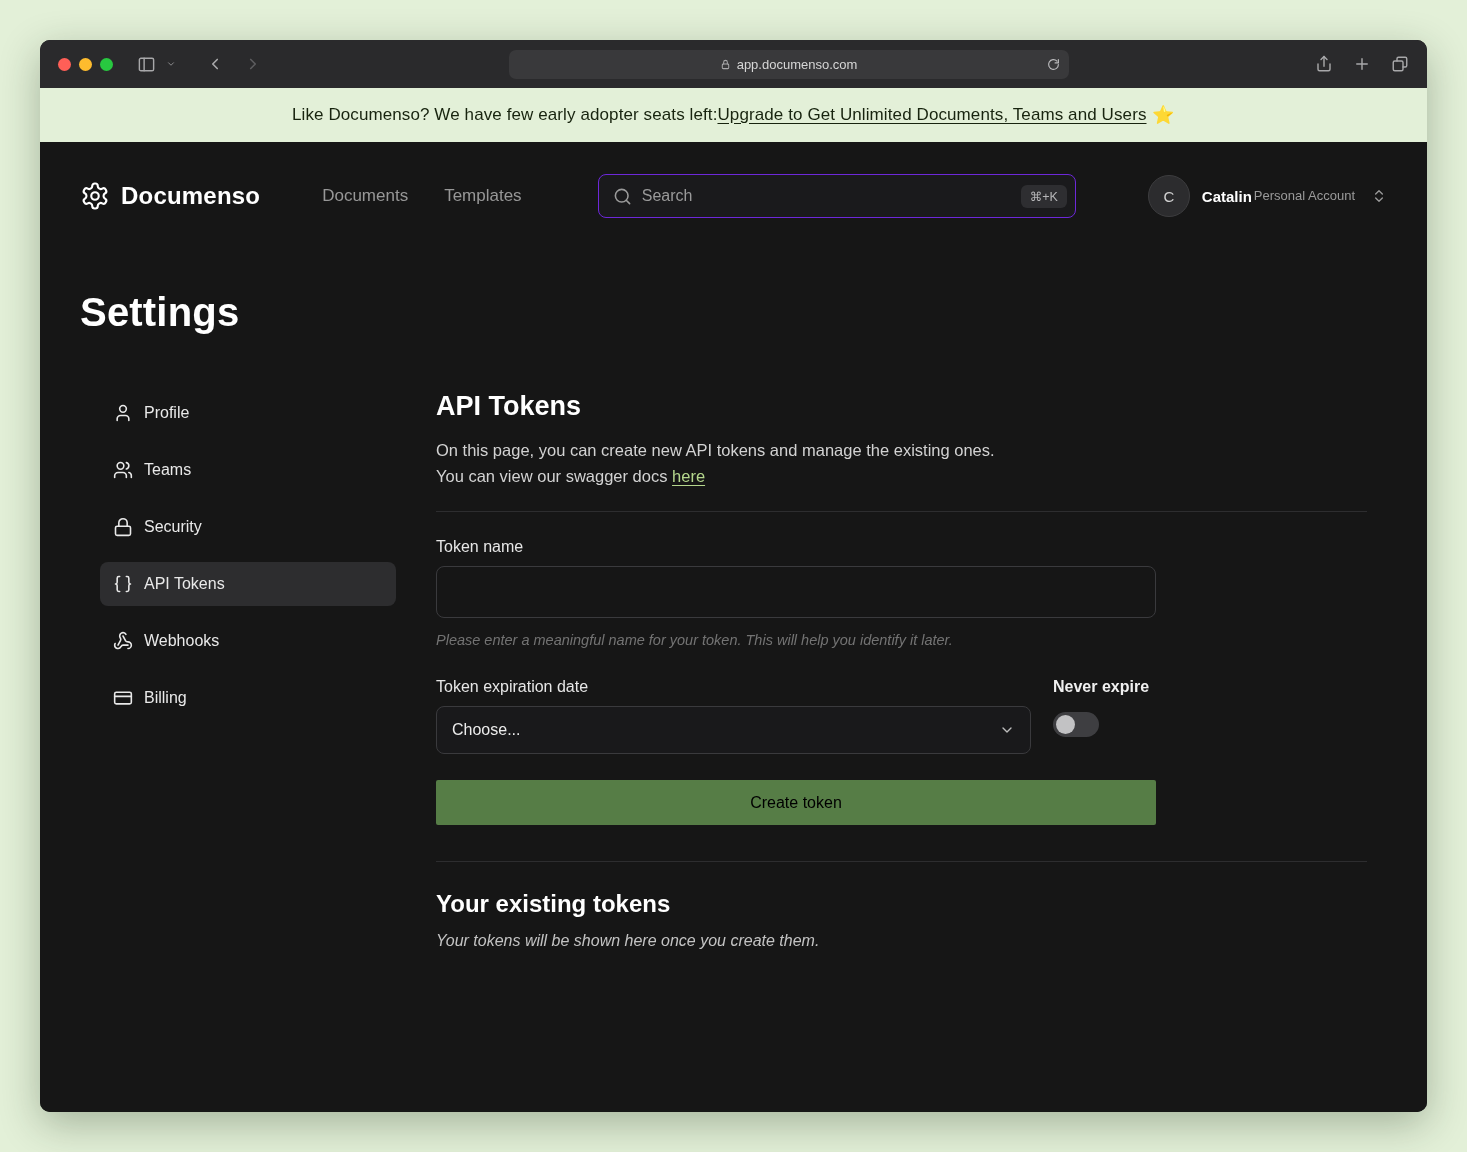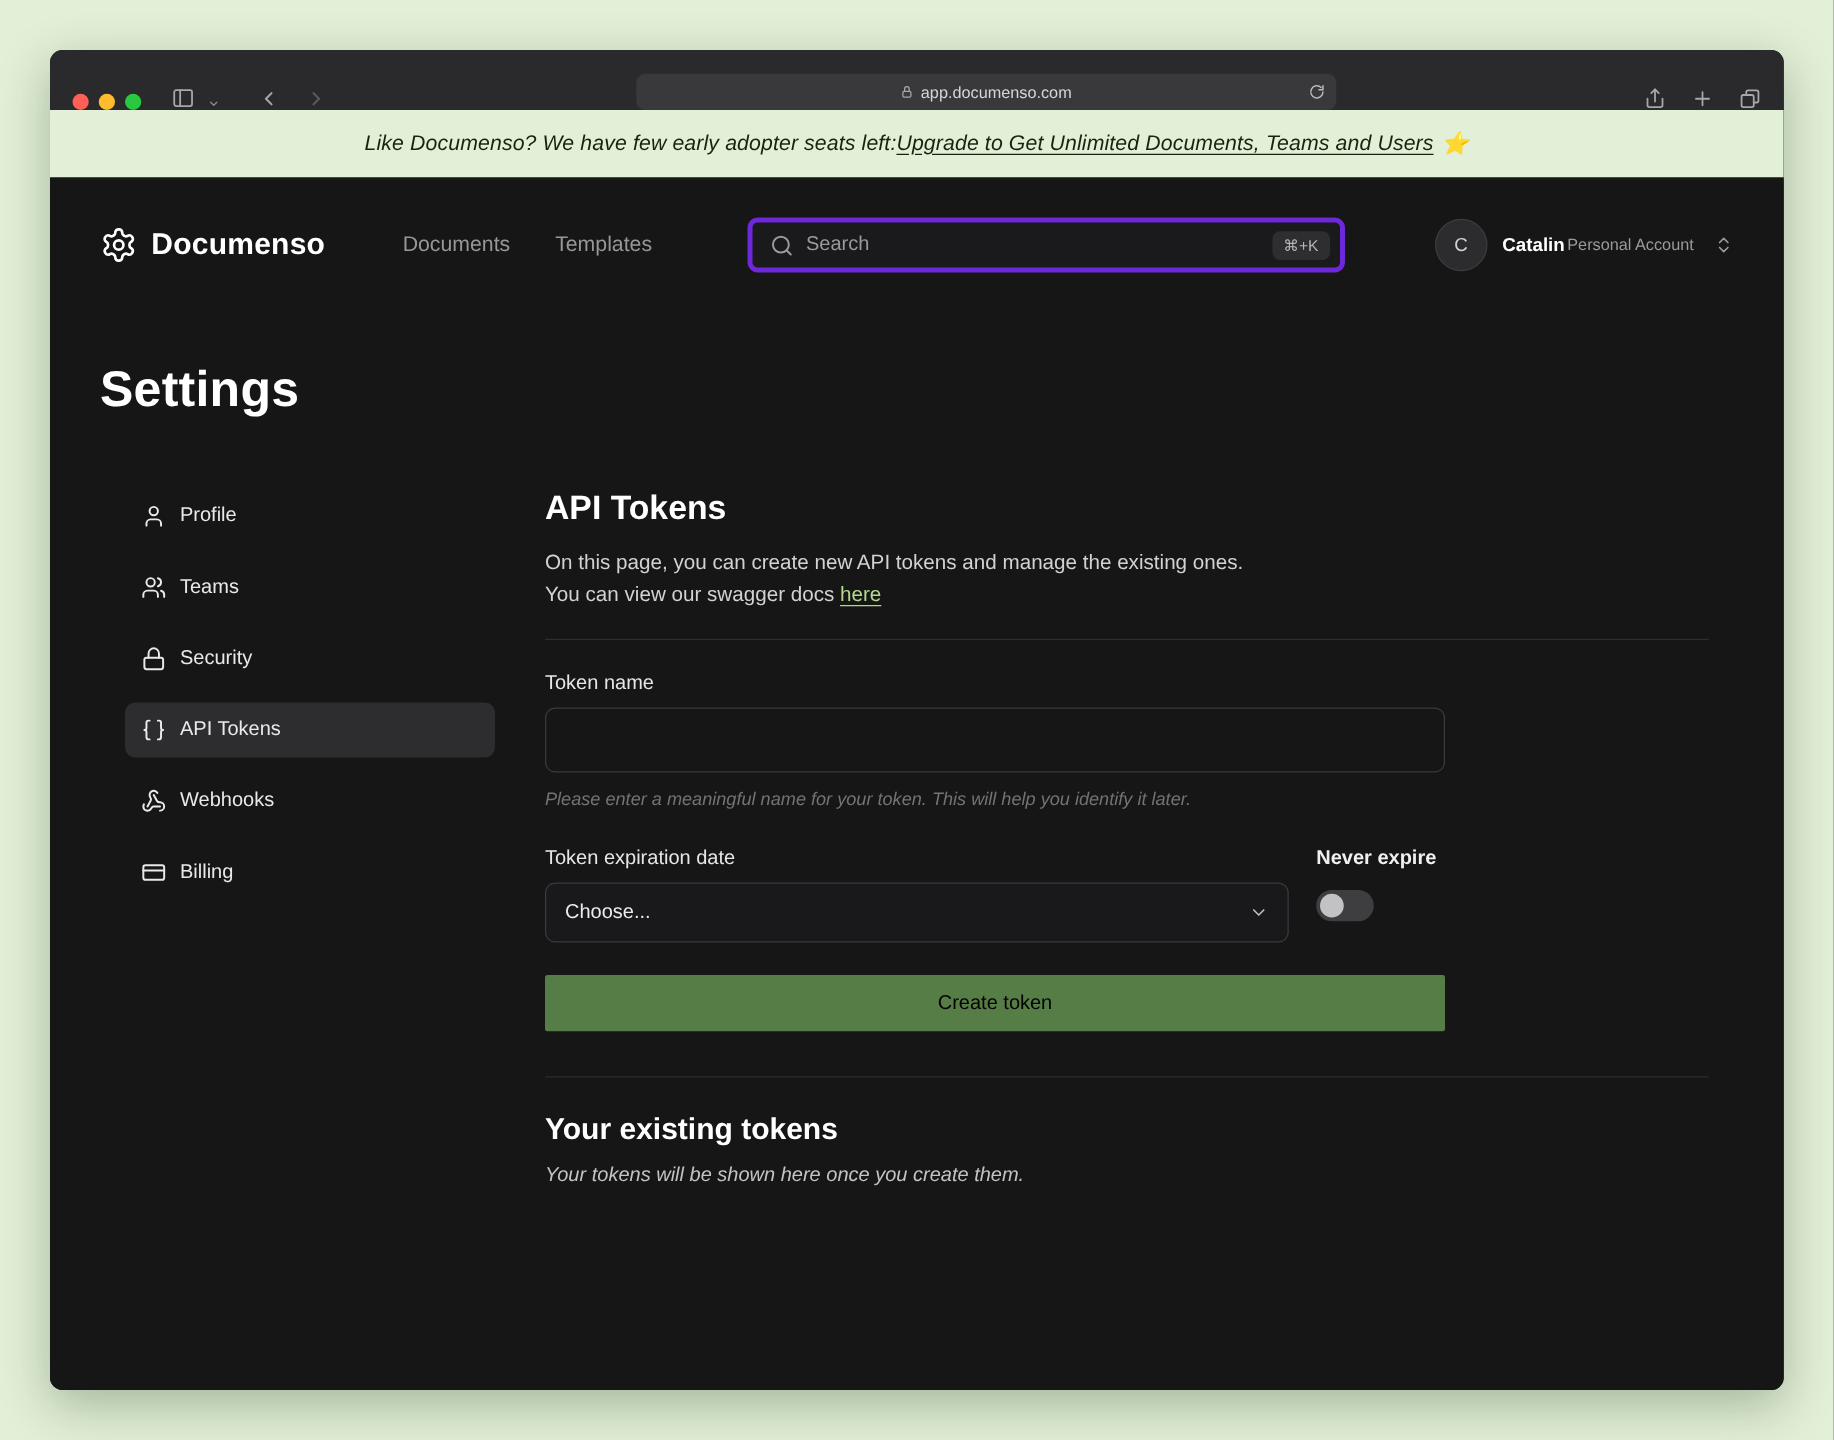--- a/index.html
+++ b/index.html
@@ -18,21 +18,21 @@
     border-radius: 10px; overflow: hidden;
     background: #161616;
     box-shadow: 0 12px 40px rgba(20,40,15,.30);
     display: flex; flex-direction: column;
   }
 
   
   .toolbar {
     height: 48px; flex: 0 0 48px;
     background: #2a2a2c;
-    display: flex; align-items: flex-end;
+    display: flex; align-items: center;
     padding: 0 18px; gap: 10px;
   }
   .traffic { display: flex; gap: 8px; margin-right: 14px; }
   .light { width: 13px; height: 13px; border-radius: 50%; }
   .light.red { background: #ff5f57; }
   .light.yellow { background: #febc2e; }
   .light.green { background: #28c840; }
   .tb-icon { color: #a8a8aa; display: flex; align-items: center; justify-content: center; }
   .tb-icon.dim { color: #5c5c5e; }
   .tb-icon.tiny { color: #8a8a8c; }
@@ -47,39 +47,38 @@
   .url-field .refresh { position: absolute; right: 9px; color: #b9b9bb; }
   .right-icons { display: flex; gap: 20px; align-items: center; }
 
   
   .banner {
     height: 54px; flex: 0 0 54px;
     background: #e3f0d8;
     display: flex; align-items: center; justify-content: center;
     color: #18240f; font-size: 17px; font-weight: 500;
     letter-spacing: .1px;
-    font-style: italic;
   }
   .banner a { color: #18240f; text-decoration: underline; text-underline-offset: 3px; font-weight: 500; }
   .banner .star { margin-left: 6px; color: #f5b50a; font-size: 18px; }
 
   
   .app { flex: 1; background: #161616; color: #ededed; overflow: hidden; }
 
   .app-header { display: flex; align-items: center; padding: 32px 40px 20px 40px; }
   .brand { display: flex; align-items: center; gap: 11px; color: #fff; }
   .brand .logo { color: #fff; }
   .brand .brand-name { font-size: 24px; font-weight: 700; letter-spacing: .2px; }
   .main-nav { display: flex; gap: 36px; margin-left: 62px; }
   .main-nav .nav-link { color: #979797; font-size: 17px; font-weight: 500; cursor: pointer; }
 
   .search-bar {
     margin-left: auto; margin-right: 72px;
     width: 478px; height: 44px;
-    border: 4px solid #6d28d9; border-radius: 8px;
+    border: 1px solid #6d28d9; border-radius: 8px;
     background: #1a1a1c;
     display: flex; align-items: center; padding: 0 8px 0 14px; gap: 10px;
   }
   .search-bar .search-text { color: #9a9a9a; font-size: 16px; flex: 1; }
   .search-bar .shortcut {
     background: #2e2e31; border-radius: 6px; padding: 4px 9px;
     color: #b6b6b8; font-size: 12.5px; font-weight: 500;
   }
 
   .account { display: flex; align-items: center; gap: 12px; }

